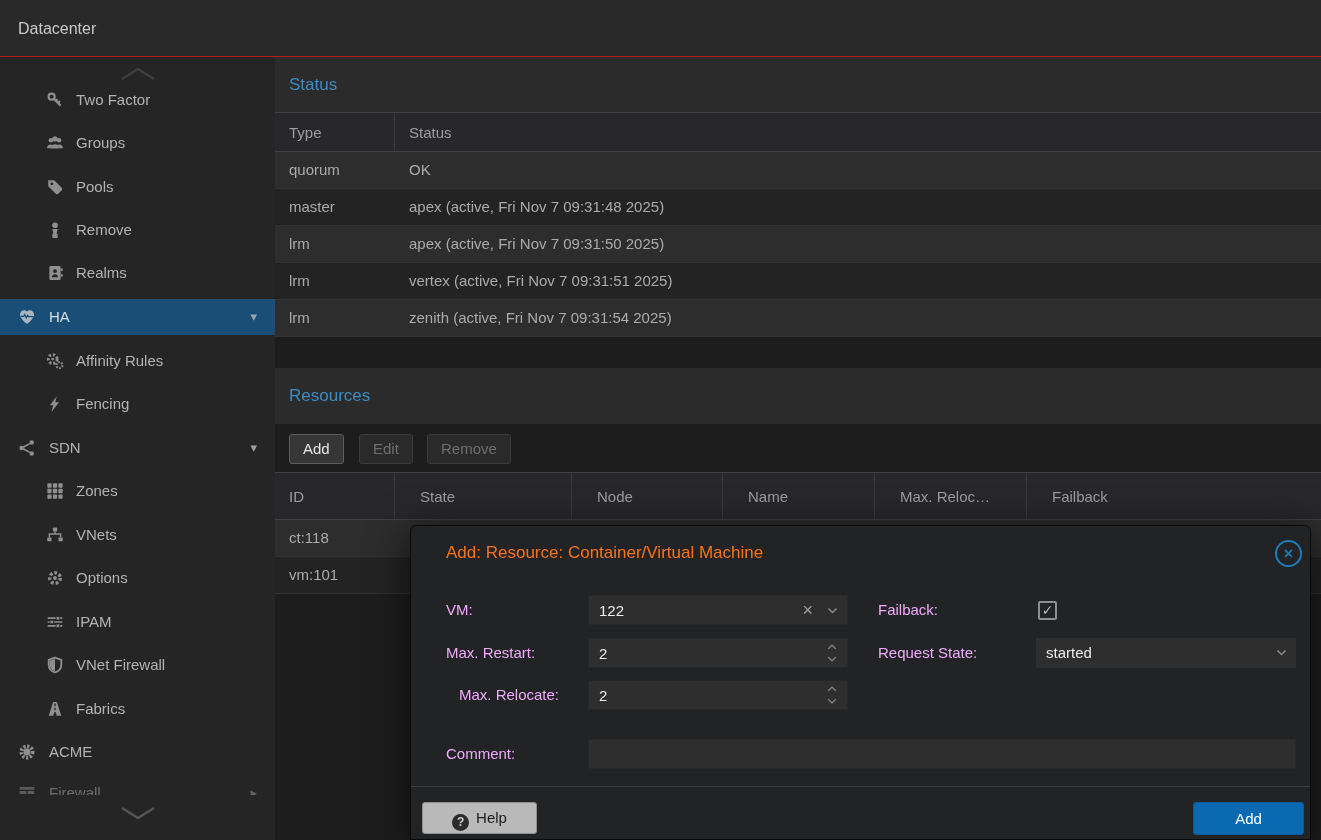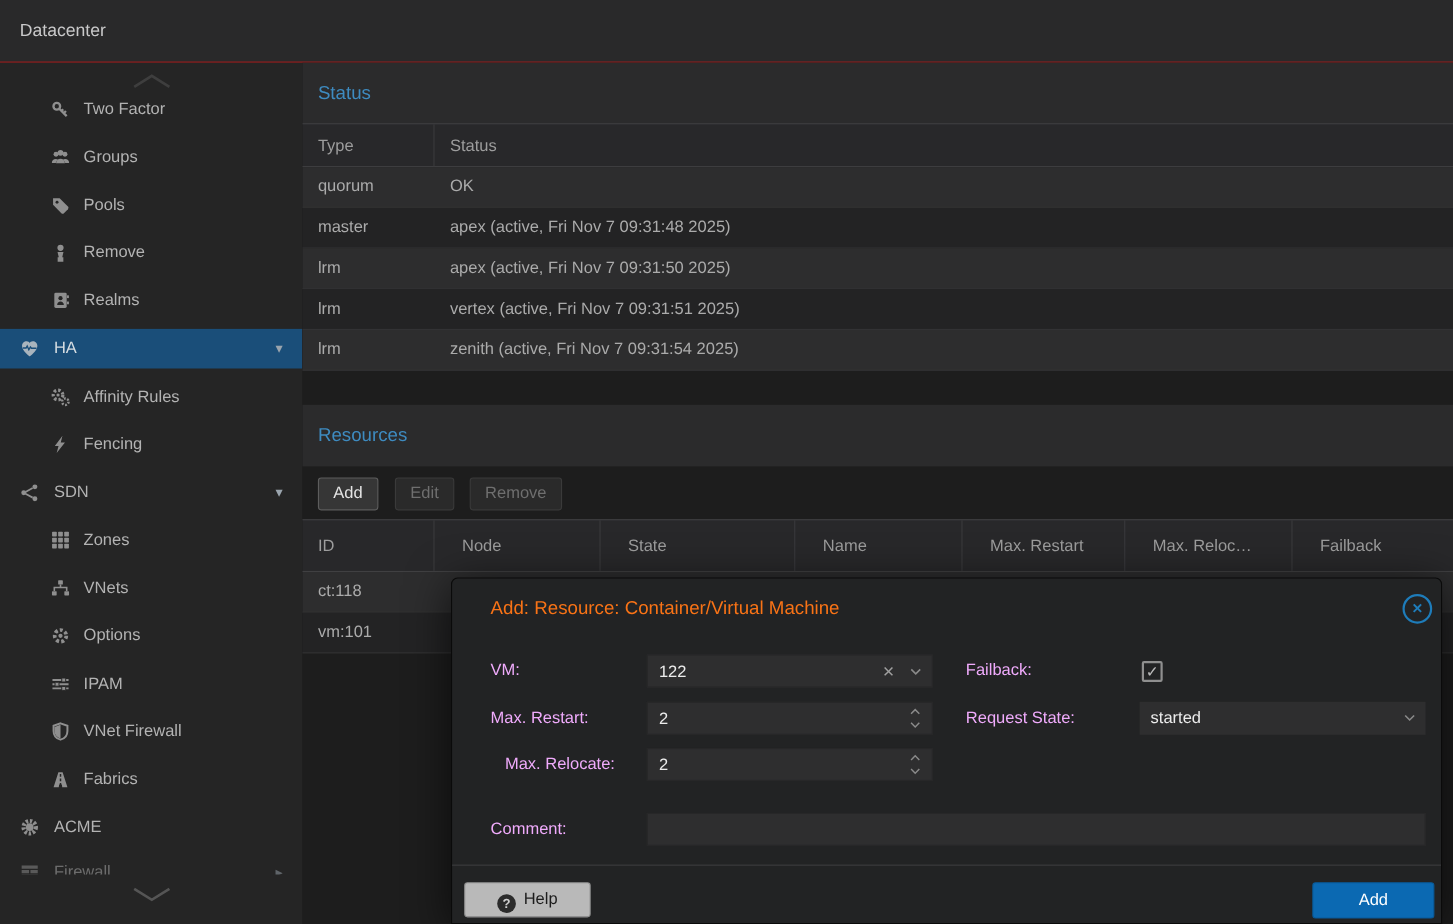--- a/index.html
+++ b/index.html
@@ -322,24 +322,23 @@
     <div class="band" style="top:311px; height:56px;">
       <span class="band-title">Resources</span>
     </div>
     <div class="abs" style="left:0; top:367px; width:1046px; height:48px;">
       <span class="tbtn enabled" style="position:absolute; left:14px; top:10px;">Add</span>
       <span class="tbtn disabled" style="position:absolute; left:84px; top:10px;">Edit</span>
       <span class="tbtn disabled" style="position:absolute; left:152px; top:10px;">Remove</span>
     </div>
     <div class="thead" style="top:415px; height:48px;">
       <div class="th" style="width:120px; padding-left:14px;">ID</div>
+      <div class="th" style="width:177px; padding-left:25px;">State</div>
       <div class="th" style="width:151px; padding-left:25px;">Node</div>
-      <div class="th" style="width:177px; padding-left:25px;">State</div>
       <div class="th" style="width:152px; padding-left:25px;">Name</div>
-      <div class="th" style="width:148px; padding-left:25px;">Max. Restart</div>
       <div class="th" style="width:152px; padding-left:25px;">Max. Reloc…</div>
       <div class="th" style="flex:1; padding-left:25px;">Failback</div>
     </div>
     <div class="trow light" style="top:463px">
       <div class="td" style="width:120px; padding-left:14px;">ct:118</div>
     </div>
     <div class="trow dark" style="top:500px">
       <div class="td" style="width:120px; padding-left:14px;">vm:101</div>
     </div>
   </div>

